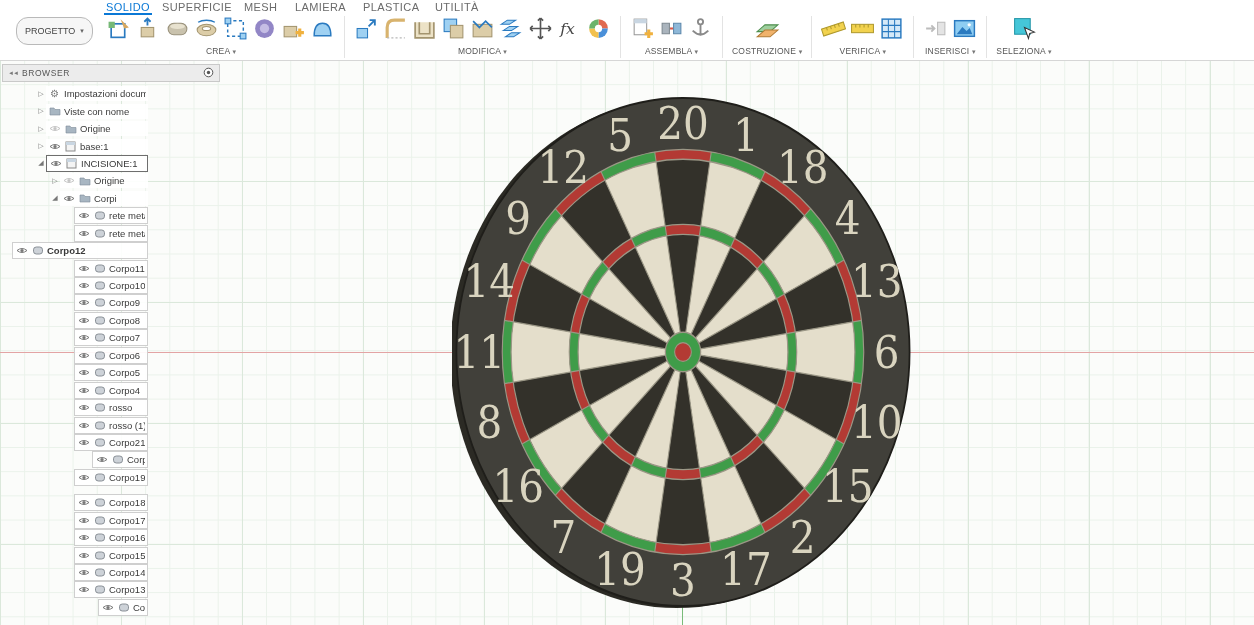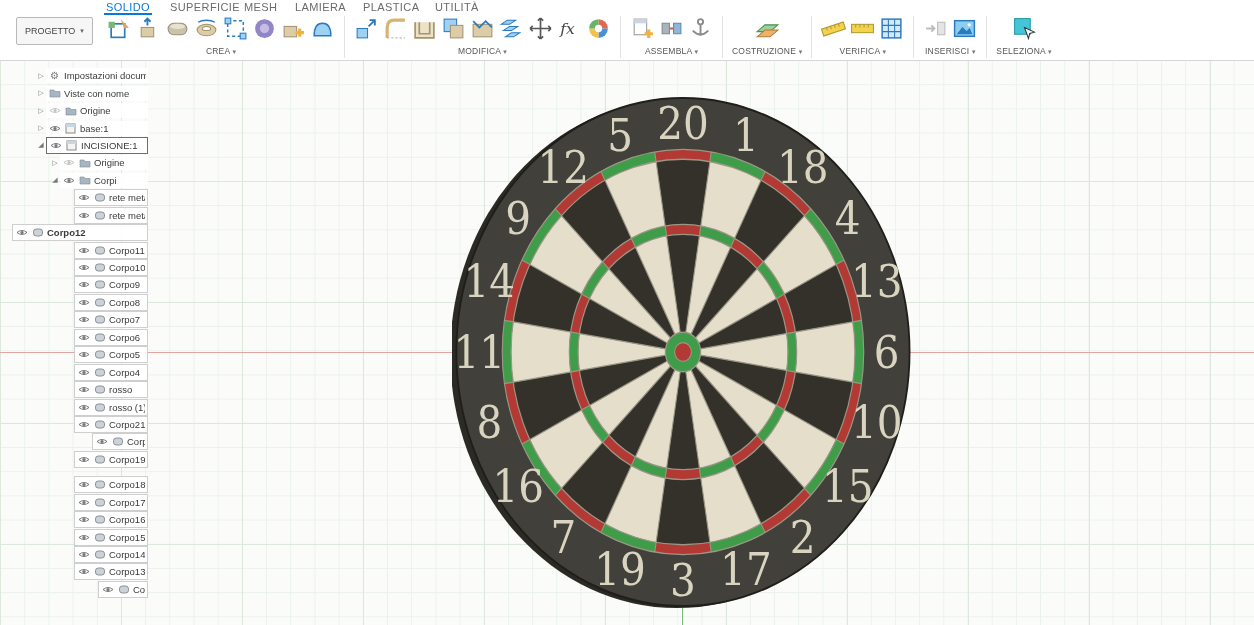--- a/index.html
+++ b/index.html
@@ -6,28 +6,28 @@
     font-family:"Liberation Sans",sans-serif;background:#fff;position:relative}
 
   
   .toolbar{position:absolute;top:0;left:0;width:1254px;height:60px;background:#ffffff;
     border-bottom:1px solid #d6d6d6;z-index:30}
   #tabs{position:absolute;top:0;left:0;height:15px;width:100%}
   #tabs .tab{position:absolute;top:1px;font-size:11px;color:#6b6b6b;letter-spacing:.4px;
     height:12px;line-height:12px;cursor:default;padding:0 2px}
   #tabs .tab.active{color:#0a78d6;border-bottom:2px solid #0a78d6}
   #tabs .tab:nth-child(1){left:104px}
-  #tabs .tab:nth-child(2){left:168px}
+  #tabs .tab:nth-child(2){left:160px}
   #tabs .tab:nth-child(3){left:242px}
   #tabs .tab:nth-child(4){left:293px}
   #tabs .tab:nth-child(5){left:361px}
   #tabs .tab:nth-child(6){left:433px}
 
   .project-btn{position:absolute;left:16px;top:17px;height:26px;padding:0 8px;
-    border:1px solid #b9b9b9;border-radius:2px;background:#f6f6f6;font-size:9px;color:#444;
+    border:1px solid #b9b9b9;border-radius:12px;background:#f6f6f6;font-size:9px;color:#444;
     display:flex;align-items:center;gap:5px}
   .project-btn .caret{font-size:7px;color:#666}
 
   #groups{position:absolute;left:98px;top:16px;display:flex;align-items:flex-start;height:42px}
   .tb-group{display:flex;flex-direction:column;align-items:center;padding:0 9px;
     border-right:1px solid #e3e3e3;height:42px;justify-content:flex-start}
   .tb-group:last-child{border-right:none}
   .tb-icons{display:flex;gap:4px;height:28px}
   .tb-icon{width:25px;height:25px;display:inline-block}
   .tb-icon svg{width:100%;height:100%}
@@ -372,20 +372,30 @@
       <text x="-219.69" y="71.38" fill="#d9d4bf" font-size="46" font-family="DejaVu Serif, serif" text-anchor="middle" dominant-baseline="central">8</text>
       <text x="-231.00" y="0.00" fill="#d9d4bf" font-size="46" font-family="DejaVu Serif, serif" text-anchor="middle" dominant-baseline="central">11</text>
       <text x="-219.69" y="-71.38" fill="#d9d4bf" font-size="46" font-family="DejaVu Serif, serif" text-anchor="middle" dominant-baseline="central">14</text>
       <text x="-186.88" y="-135.78" fill="#d9d4bf" font-size="46" font-family="DejaVu Serif, serif" text-anchor="middle" dominant-baseline="central">9</text>
       <text x="-135.78" y="-186.88" fill="#d9d4bf" font-size="46" font-family="DejaVu Serif, serif" text-anchor="middle" dominant-baseline="central">12</text>
       <text x="-71.38" y="-219.69" fill="#d9d4bf" font-size="46" font-family="DejaVu Serif, serif" text-anchor="middle" dominant-baseline="central">5</text>
     </svg>
 </div>
 
 <div class="browser">
+  <div class="browser-header">
+    <span class="bh-left">
+      <span class="collapse">◄◄</span>
+      <span class="bh-title">BROWSER</span>
+    </span>
+    <span id="bh-right"><svg width="11" height="11" viewBox="0 0 11 11">
+          <circle cx="5.5" cy="5.5" r="4.3" fill="#fff" stroke="#555"></circle>
+          <circle cx="5.5" cy="5.5" r="1.7" fill="#555"></circle>
+        </svg></span>
+  </div>
   <div id="tree">
       <div class="tree-row" style="padding-left: 34px;">
         <span class="expander">▷</span>
         <span class="row-wrap  ">
           <span class="ticon">
             <span class="gearchar">⚙</span>
           </span>
           <span class="row-label">Impostazioni documento</span>
         </span>
       </div>

